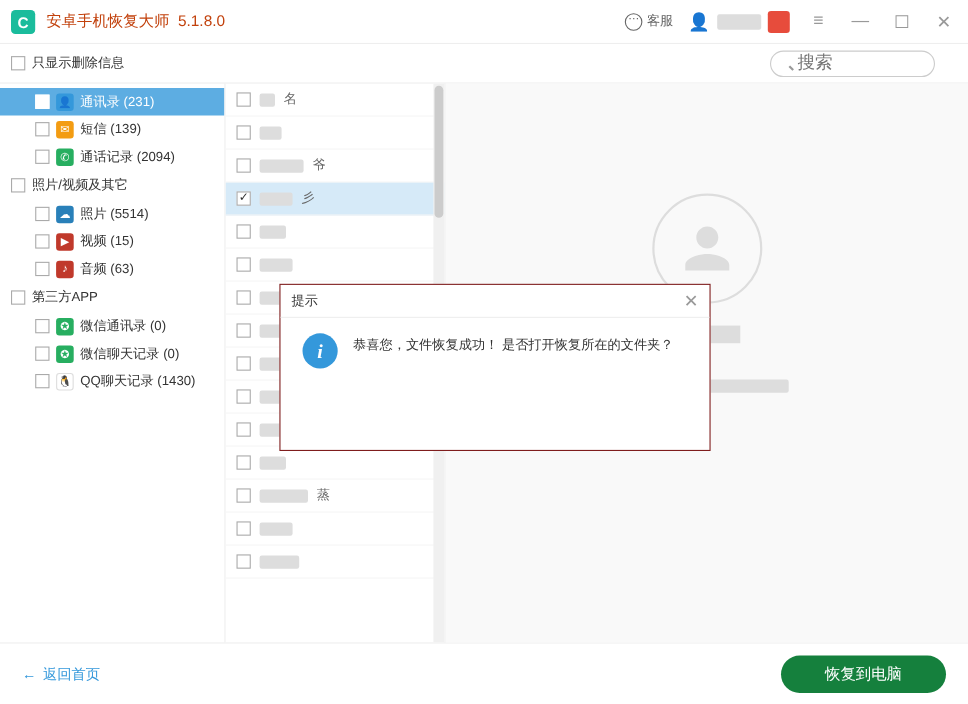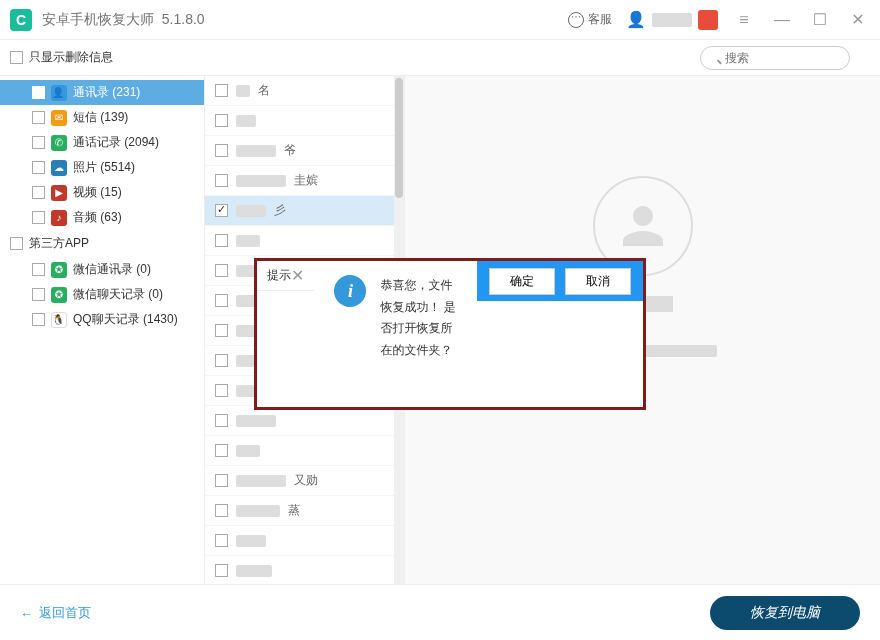--- a/index.html
+++ b/index.html
@@ -1,33 +1,33 @@
 <!DOCTYPE html>
 <html><head>
 <meta charset="utf-8">
 <style>
 * { box-sizing: border-box; margin: 0; padding: 0; font-family: "Microsoft YaHei", sans-serif; }
 body { width: 880px; height: 640px; overflow: hidden; background: #fff; position: relative; }
 .titlebar { height: 40px; display: flex; align-items: center; padding: 0 10px; border-bottom: 1px solid #eee; }
 .logo { width: 22px; height: 22px; background: #1abc9c; border-radius: 4px; display: flex; align-items: center; justify-content: center; color: #fff; font-weight: bold; font-size: 14px; margin-right: 10px; }
-.title { font-size: 14px; color: #737373; }
+.title { font-size: 14px; color: #c2410c; }
 .title-right { margin-left: auto; display: flex; align-items: center; gap: 14px; }
 .kf { display: flex; align-items: center; gap: 4px; font-size: 12px; color: #666; }
 .chat-icon { width: 16px; height: 16px; border: 1.5px solid #666; border-radius: 50%; position: relative; }
 .chat-icon::after { content: "⋯"; position: absolute; top: -2px; left: 2px; font-size: 10px; color: #666; }
 .user-area { display: flex; align-items: center; gap: 6px; }
 .user-icon { font-size: 16px; color: #999; }
 .blur { background: #ddd; height: 14px; width: 40px; border-radius: 2px; }
 .avatar-small { width: 20px; height: 20px; background: #e74c3c; border-radius: 3px; }
 .win-btn { width: 24px; height: 24px; display: flex; align-items: center; justify-content: center; color: #999; font-size: 16px; cursor: pointer; }
 .toolbar { height: 36px; display: flex; align-items: center; border-bottom: 1px solid #eee; }
 .tb-left { width: 205px; padding-left: 10px; display: flex; align-items: center; gap: 6px; font-size: 12px; color: #333; }
 .tb-mid { flex: 1; display: flex; align-items: center; gap: 6px; font-size: 12px; color: #333; padding-left: 10px; }
 .tb-right { width: 180px; padding-right: 10px; }
-.search { width: 150px; height: 24px; border: 1px solid #ccc; border-radius: 12px; padding: 0 10px 0 24px; font-size: 12px; position: relative; }
+.search { width: 150px; height: 24px; border: 1px solid #ccc; border-radius: 12px; padding: 0 10px 0 24px; font-size: 16px; position: relative; }
 .search-wrap { position: relative; }
 .search-wrap::before { content: ""; position: absolute; left: 8px; top: 5px; width: 10px; height: 10px; border: 1.5px solid #999; border-radius: 50%; }
 .search-wrap::after { content: ""; position: absolute; left: 17px; top: 15px; width: 5px; height: 1.5px; background: #999; transform: rotate(45deg); }
 .checkbox { width: 13px; height: 13px; border: 1px solid #aaa; background: #fff; display: inline-block; flex-shrink: 0; }
 .checkbox.checked::after { content: "✓"; font-size: 11px; color: #333; position: relative; top: -3px; left: 1px; }
 .main { display: flex; height: 508px; }
 .sidebar { width: 205px; border-right: 1px solid #eee; overflow-y: auto; padding-top: 4px; }
 .tree-group { font-size: 12px; color: #333; padding: 5px 10px; display: flex; align-items: center; gap: 6px; }
 .tree-item { font-size: 12px; color: #333; padding: 4px 10px 4px 32px; display: flex; align-items: center; gap: 6px; }
 .tree-item.active { background: #5dade2; color: #fff; }
@@ -46,22 +46,22 @@
 .list-row.selected { background: #d6eaf8; }
 .blur-text { background: #ddd; height: 12px; border-radius: 2px; }
 .detail { flex: 1; background: #f9f9f9; display: flex; flex-direction: column; align-items: center; padding-top: 100px; }
 .big-avatar { width: 100px; height: 100px; border-radius: 50%; border: 2px solid #ddd; display: flex; align-items: center; justify-content: center; margin-bottom: 20px; }
 .big-avatar svg { fill: #ddd; }
 .detail-name { background: #ddd; width: 60px; height: 16px; margin-bottom: 30px; }
 .detail-phone { display: flex; align-items: center; gap: 10px; }
 .phone-icon { width: 18px; height: 18px; border-radius: 50%; background: #3498db; display: flex; align-items: center; justify-content: center; color: #fff; font-size: 11px; }
 .footer { height: 56px; border-top: 1px solid #eee; display: flex; align-items: center; padding: 0 20px; }
 .back { color: #3498db; font-size: 13px; display: flex; align-items: center; gap: 6px; cursor: pointer; }
-.recover-btn { margin-left: auto; background: #0c4a6e; color: #fff; border: none; border-radius: 18px; padding: 8px 40px; font-size: 14px; cursor: pointer; font-style: italic; }
-.modal { position: absolute; left: 254px; top: 258px; width: 392px; height: 152px; background: #fff; border: 3px solid #7f1d1d; z-index: 100; display: flex; flex-direction: row; }
+.recover-btn { margin-left: auto; background: #15803d; color: #fff; border: none; border-radius: 18px; padding: 8px 40px; font-size: 14px; cursor: pointer; }
+.modal { position: absolute; left: 254px; top: 258px; width: 392px; height: 152px; background: #fff; border: 1px solid #7f1d1d; z-index: 100; display: flex; flex-direction: column; }
 .modal-title { height: 30px; display: flex; align-items: center; padding: 0 10px; font-size: 12px; color: #333; border-bottom: 1px solid #eee; }
 .modal-close { margin-left: auto; color: #999; font-size: 16px; cursor: pointer; }
 .modal-body { flex: 1; display: flex; padding: 14px 20px; gap: 14px; font-size: 12px; color: #333; line-height: 1.8; }
 .info-icon { width: 32px; height: 32px; border-radius: 50%; background: #3498db; color: #fff; display: flex; align-items: center; justify-content: center; font-size: 18px; font-weight: bold; flex-shrink: 0; font-style: italic; font-family: serif; }
 .modal-footer { height: 40px; background: #2196f3; display: flex; align-items: center; justify-content: flex-end; gap: 10px; padding: 0 12px; }
 .modal-btn { background: #fff; border: 1px solid #ccc; padding: 4px 20px; font-size: 12px; cursor: pointer; }
 .scrollbar { position: absolute; right: 0; top: 0; width: 10px; height: 100%; background: #f0f0f0; }
 .scroll-thumb { position: absolute; right: 1px; top: 2px; width: 8px; height: 120px; background: #ccc; border-radius: 4px; }
 </style>
 </head>
@@ -112,20 +112,24 @@
       <div class="tree-item">
         <span class="checkbox"></span>
         <span class="ti-icon ic-sms">✉</span>
         <span>短信 (139)</span>
       </div>
       <div class="tree-item">
         <span class="checkbox"></span>
         <span class="ti-icon ic-call">✆</span>
         <span>通话记录 (2094)</span>
       </div>
+      <div class="tree-group">
+        <span class="checkbox"></span>
+        <span>照片/视频及其它</span>
+      </div>
       <div class="tree-item">
         <span class="checkbox"></span>
         <span class="ti-icon ic-photo">☁</span>
         <span>照片 (5514)</span>
       </div>
       <div class="tree-item">
         <span class="checkbox"></span>
         <span class="ti-icon ic-video">▶</span>
         <span>视频 (15)</span>
       </div>
@@ -163,25 +167,20 @@
       </div>
       <div class="list-row">
         <span class="checkbox "></span>
         <span class="blur-text" style="width:20px"></span>
         <span></span>
       </div>
       <div class="list-row">
         <span class="checkbox "></span>
         <span class="blur-text" style="width:40px"></span>
         <span>爷</span>
-      </div>
-      <div class="list-row">
-        <span class="checkbox "></span>
-        <span class="blur-text" style="width:50px"></span>
-        <span>圭嫔</span>
       </div>
       <div class="list-row selected">
         <span class="checkbox checked"></span>
         <span class="blur-text" style="width:30px"></span>
         <span>彡</span>
       </div>
       <div class="list-row">
         <span class="checkbox "></span>
         <span class="blur-text" style="width:24px"></span>
         <span></span>
@@ -213,25 +212,20 @@
       </div>
       <div class="list-row">
         <span class="checkbox "></span>
         <span class="blur-text" style="width:40px"></span>
         <span></span>
       </div>
       <div class="list-row">
         <span class="checkbox "></span>
         <span class="blur-text" style="width:24px"></span>
         <span></span>
-      </div>
-      <div class="list-row">
-        <span class="checkbox "></span>
-        <span class="blur-text" style="width:50px"></span>
-        <span>又勋</span>
       </div>
       <div class="list-row">
         <span class="checkbox "></span>
         <span class="blur-text" style="width:44px"></span>
         <span>蒸</span>
       </div>
       <div class="list-row">
         <span class="checkbox "></span>
         <span class="blur-text" style="width:30px"></span>
         <span></span>
@@ -271,17 +265,13 @@
 
 <div class="modal">
   <div class="modal-title">
     <span>提示</span>
     <span class="modal-close">✕</span>
   </div>
   <div class="modal-body">
     <div class="info-icon">i</div>
     <div>恭喜您，文件恢复成功！ 是否打开恢复所在的文件夹？</div>
   </div>
-  <div class="modal-footer">
-    <button class="modal-btn">确定</button>
-    <button class="modal-btn">取消</button>
-  </div>
 </div>
 
 </body></html>

